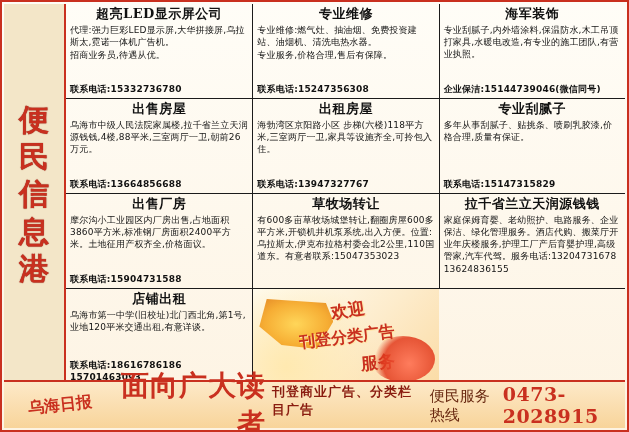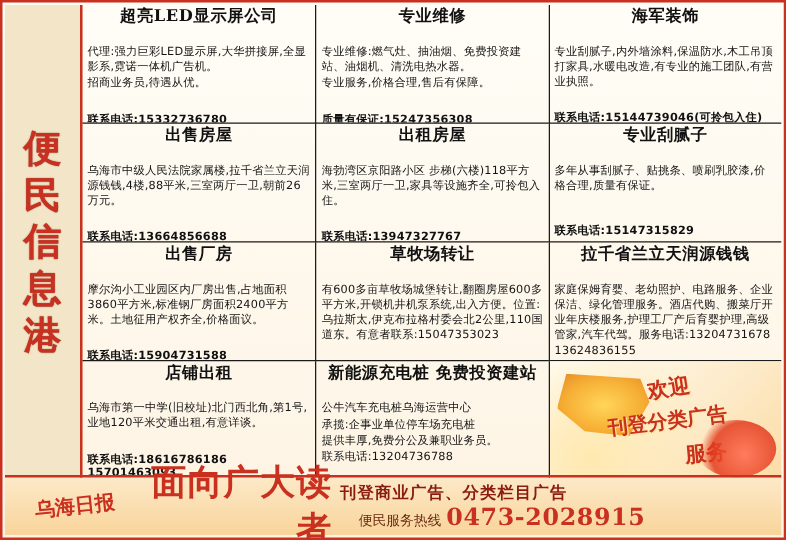--- a/index.html
+++ b/index.html
@@ -38,21 +38,21 @@
     display:grid;
     grid-template-columns:1fr 1fr 1fr;
     grid-template-rows:1fr 1fr 1fr 1fr;
   }
   .cell{
     border-left:1px solid #1b1b1b;
     border-bottom:1px solid #1b1b1b;
     padding:3px 4px 2px 4px;
     box-sizing:border-box;
     overflow:hidden;
-    display:flex;flex-direction:column;gap:12px;
+    display:flex;flex-direction:column;
   }
   .cell.c0{border-left:none;}
   .grid .r3{border-bottom:none;}
   .ad-title{
     text-align:center;
     font-family:"DejaVu Serif","Liberation Serif",serif;
     font-weight:bold;
     font-size:13px;
     line-height:1.15;
     color:#111;
@@ -129,76 +129,76 @@
     width:112px;text-align:center;
     transform:rotate(-6deg);
   }
   .footer .f-mid{
     font-family:"DejaVu Serif","Liberation Serif",serif;
     font-weight:bold;font-size:28px;color:#c9301f;
     letter-spacing:1px;
     width:150px;text-align:right;
   }
   .footer .f-right{
-    flex:1;display:flex;flex-direction:column;justify-content:center;padding-left:6px;
+    flex:1;display:flex;justify-content:center;padding-left:6px;
   }
   .footer .f-right .l1{
     font-family:"DejaVu Serif","Liberation Serif",serif;
     font-weight:bold;font-size:13px;color:#8a1c10;letter-spacing:1px;
   }
   .footer .f-right .l2{
     display:flex;align-items:baseline;gap:4px;
   }
   .footer .f-right .l2 .lbl{
-    font-size:11px;color:#6a2a12;margin-left:15px;
+    font-size:15px;color:#6a2a12;margin-left:15px;
   }
   .footer .f-right .l2 .tel{
     font-family:"DejaVu Serif","Liberation Serif",serif;
-    font-weight:bold;font-size:19px;color:#c9301f;letter-spacing:0.5px;text-align:right;
+    font-weight:bold;font-size:19px;color:#c9301f;letter-spacing:0.5px;
   }
 </style>
 </head>
 <body>
 
 <div id="page">
 
   <div class="banner">
     <span>便</span>
     <span>民</span>
     <span>信</span>
     <span>息</span>
     <span>港</span>
   </div>
 
   <div class="grid">
 
     <div class="cell c0">
       <div class="ad-title">超亮LED显示屏公司</div>
       <div class="ad-body">
-        <p>代理:强力巨彩LED显示屏,大华拼接屏,全显影系,霓诺一体机广告机。</p>
+        <p>代理:强力巨彩LED显示屏,大华拼接屏,乌拉斯太,霓诺一体机广告机。</p>
         <p>招商业务员,待遇从优。</p>
       </div>
       <div class="ad-phone">联系电话:15332736780</div>
     </div>
 
     <div class="cell">
       <div class="ad-title">专业维修</div>
       <div class="ad-body">
         <p>专业维修:燃气灶、抽油烟、免费投资建站、油烟机、清洗电热水器。</p>
         <p>专业服务,价格合理,售后有保障。</p>
       </div>
-      <div class="ad-phone">质量有保证:15247356308</div>
+      <div class="ad-phone">联系电话:15247356308</div>
     </div>
 
     <div class="cell">
       <div class="ad-title">海军装饰</div>
       <div class="ad-body">
         <p>专业刮腻子,内外墙涂料,保温防水,木工吊顶打家具,水暖电改造,有专业的施工团队,有营业执照。</p>
       </div>
-      <div class="ad-phone">联系电话:15144739046(可拎包入住)</div>
+      <div class="ad-phone">企业保洁:15144739046(微信同号)</div>
     </div>
 
     <div class="cell c0">
       <div class="ad-title">出售房屋</div>
       <div class="ad-body">
         <p>乌海市中级人民法院家属楼,拉千省兰立天润源钱钱,4楼,88平米,三室两厅一卫,朝前26万元。</p>
       </div>
       <div class="ad-phone">联系电话:13664856688</div>
     </div>
 
@@ -243,29 +243,20 @@
     </div>
 
     <div class="cell c0 r3">
       <div class="ad-title">店铺出租</div>
       <div class="ad-body">
         <p>乌海市第一中学(旧校址)北门西北角,第1号,业地120平米交通出租,有意详谈。</p>
       </div>
       <div class="ad-phone">联系电话:18616786186 15701463093</div>
     </div>
 
-    <div class="cell r3">
-      <div class="ad-title">新能源充电桩 免费投资建站</div>
-      <div class="ad-body">
-        <p>公牛汽车充电桩乌海运营中心</p>
-        <p>承揽:企事业单位停车场充电桩</p>
-        <p>提供丰厚,免费分公及兼职业务员。</p>
-        <p>联系电话:13204736788</p>
-      </div>
-    </div>
 
     <div class="cell r3 promo">
       <div class="ribbon"></div>
       <div class="welcome">欢迎</div>
       <div class="line2">刊登分类广告</div>
       <div class="line3">服务</div>
       <div class="burst"></div>
     </div>
 
   </div>

